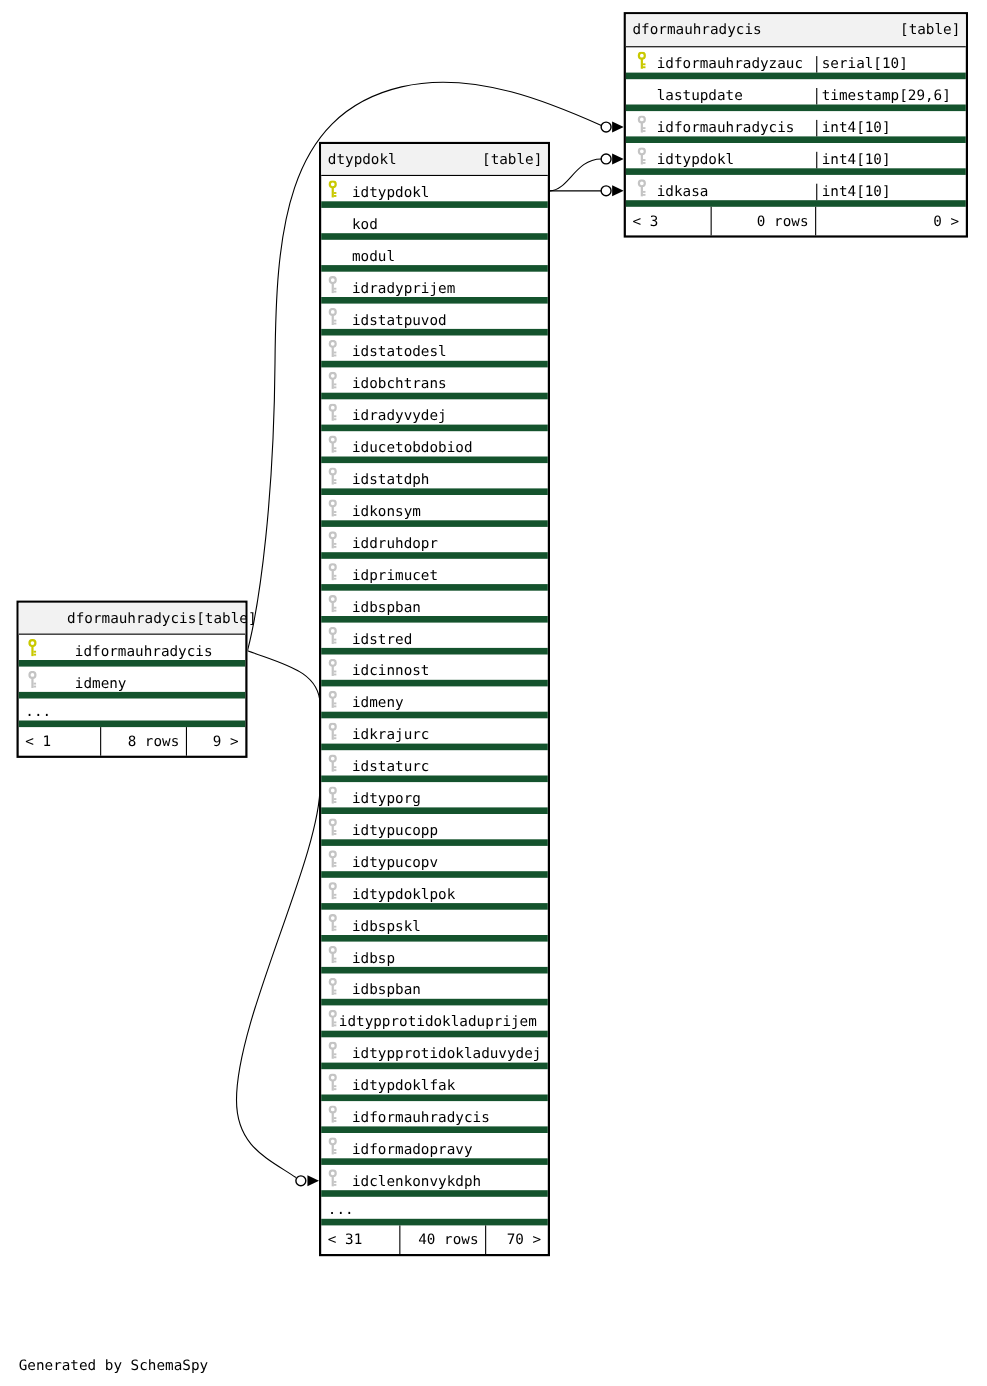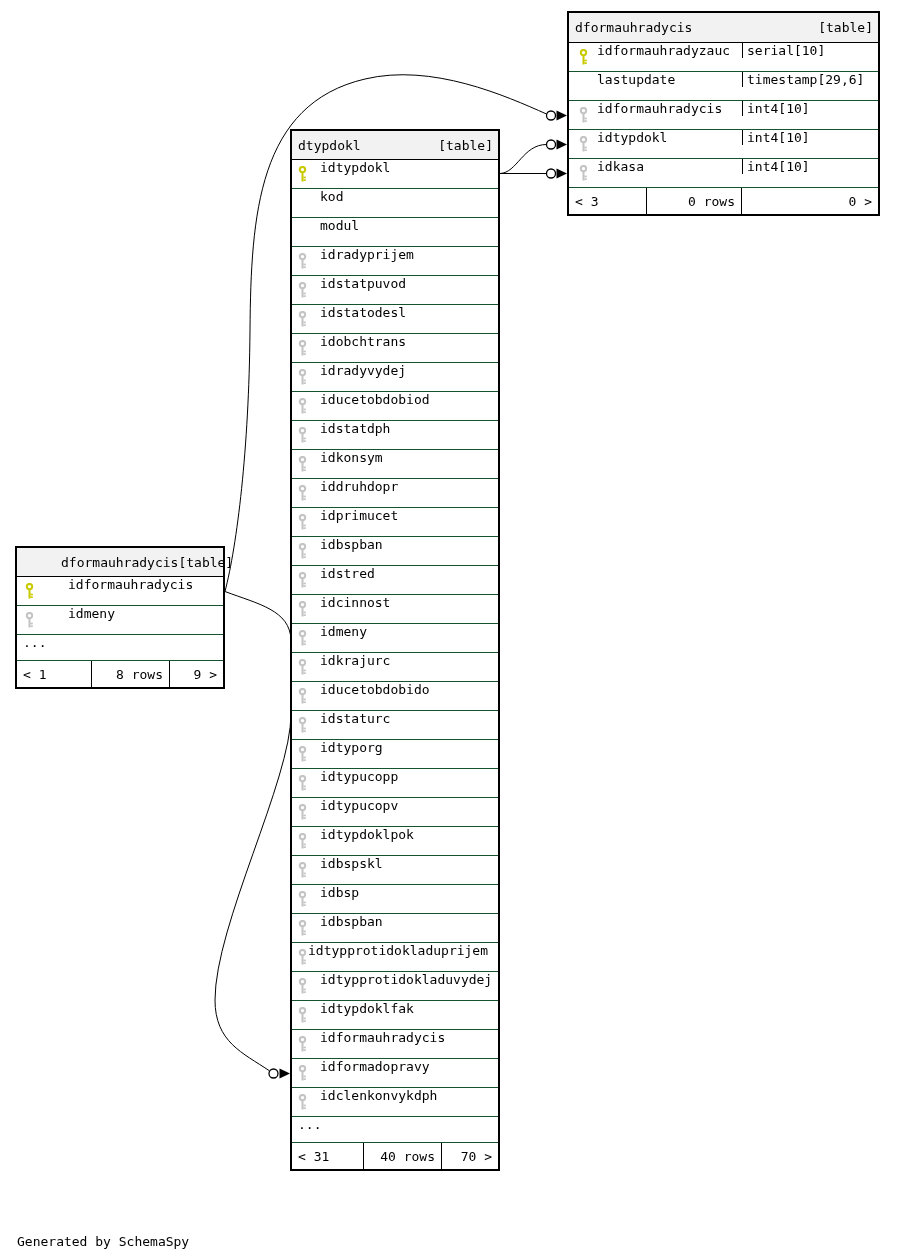--- a/index.html
+++ b/index.html
@@ -12,22 +12,22 @@
   .tbl{
     position:absolute;z-index:2;background:#fff;
     border:2px solid #000;box-sizing:border-box;
   }
   .hdr{
     display:flex;justify-content:space-between;align-items:center;
     background:#f2f2f2;border-bottom:1px solid #000;box-sizing:border-box;
     padding:0 5px 0 6px;
   }
   .row{
-    position:relative;display:flex;align-items:flex-start;
-    border-bottom:1px solid #14532d;box-sizing:border-box;
+    position:relative;display:flex;align-items:flex-end;
+    border-bottom:6px solid #14532d;box-sizing:border-box;
   }
   .row:last-child{border-bottom:none;}
   .keyicon{
     position:absolute;top:50%;transform:translateY(-50%);
     width:9px;height:16px;line-height:0;
   }
   .cname{display:flex;align-items:center;box-sizing:border-box;white-space:nowrap;overflow:hidden;}
   .ctype{display:flex;align-items:center;box-sizing:border-box;flex:1;padding-left:4px;white-space:nowrap;}
   .namecell-border{border-right:1px solid #000;}
   .ftr{display:flex;align-items:stretch;box-sizing:border-box;}
@@ -255,29 +255,20 @@
         </svg></span>
       <span class="cname" style="padding-left: 28px;">idkrajurc</span>
     </div>
     <div class="row" style="height: 29px;">
       <span class="keyicon" style="left: 6px;"><svg width="9" height="16" viewBox="0 0 9 16">
           <circle cx="4.5" cy="3.6" r="2.7" fill="none" stroke="#c4c4c4" stroke-width="2"></circle>
           <rect x="3.5" y="6.2" width="2" height="9.3" fill="#c4c4c4"></rect>
           <rect x="5.4" y="10.6" width="2.4" height="1.7" fill="#c4c4c4"></rect>
           <rect x="5.4" y="13.3" width="2.4" height="1.7" fill="#c4c4c4"></rect>
         </svg></span>
-      <span class="cname" style="padding-left: 28px;">iducetobdobido</span>
-    </div>
-    <div class="row" style="height: 29px;">
-      <span class="keyicon" style="left: 6px;"><svg width="9" height="16" viewBox="0 0 9 16">
-          <circle cx="4.5" cy="3.6" r="2.7" fill="none" stroke="#c4c4c4" stroke-width="2"></circle>
-          <rect x="3.5" y="6.2" width="2" height="9.3" fill="#c4c4c4"></rect>
-          <rect x="5.4" y="10.6" width="2.4" height="1.7" fill="#c4c4c4"></rect>
-          <rect x="5.4" y="13.3" width="2.4" height="1.7" fill="#c4c4c4"></rect>
-        </svg></span>
       <span class="cname" style="padding-left: 28px;">idstaturc</span>
     </div>
     <div class="row" style="height: 29px;">
       <span class="keyicon" style="left: 6px;"><svg width="9" height="16" viewBox="0 0 9 16">
           <circle cx="4.5" cy="3.6" r="2.7" fill="none" stroke="#c4c4c4" stroke-width="2"></circle>
           <rect x="3.5" y="6.2" width="2" height="9.3" fill="#c4c4c4"></rect>
           <rect x="5.4" y="10.6" width="2.4" height="1.7" fill="#c4c4c4"></rect>
           <rect x="5.4" y="13.3" width="2.4" height="1.7" fill="#c4c4c4"></rect>
         </svg></span>
       <span class="cname" style="padding-left: 28px;">idtyporg</span>

